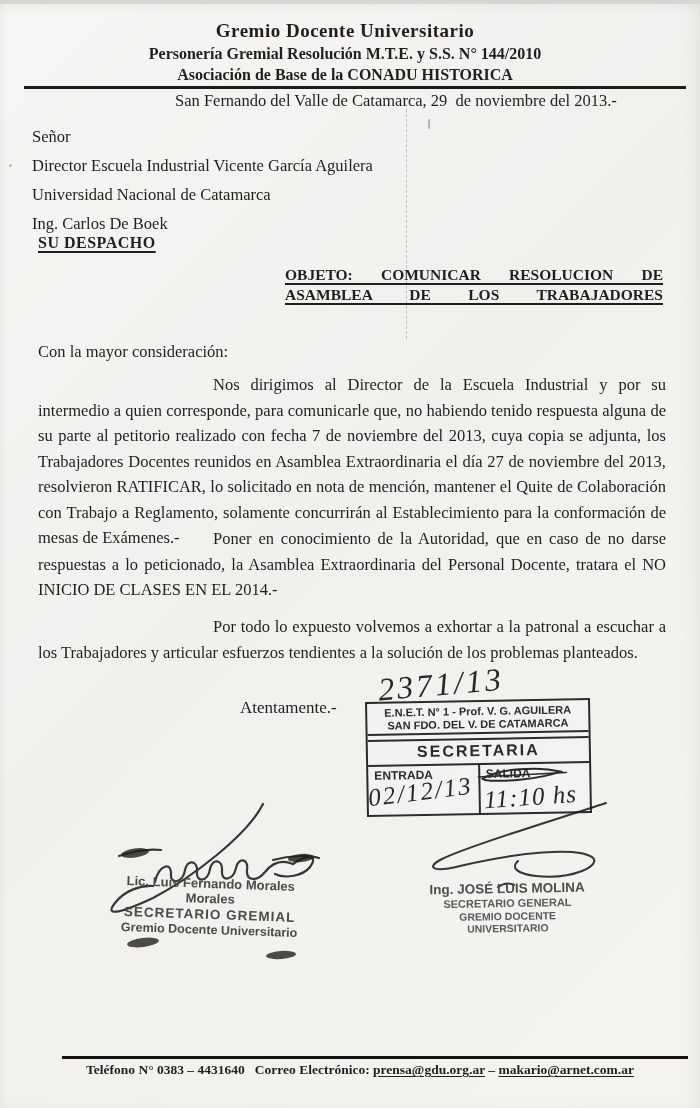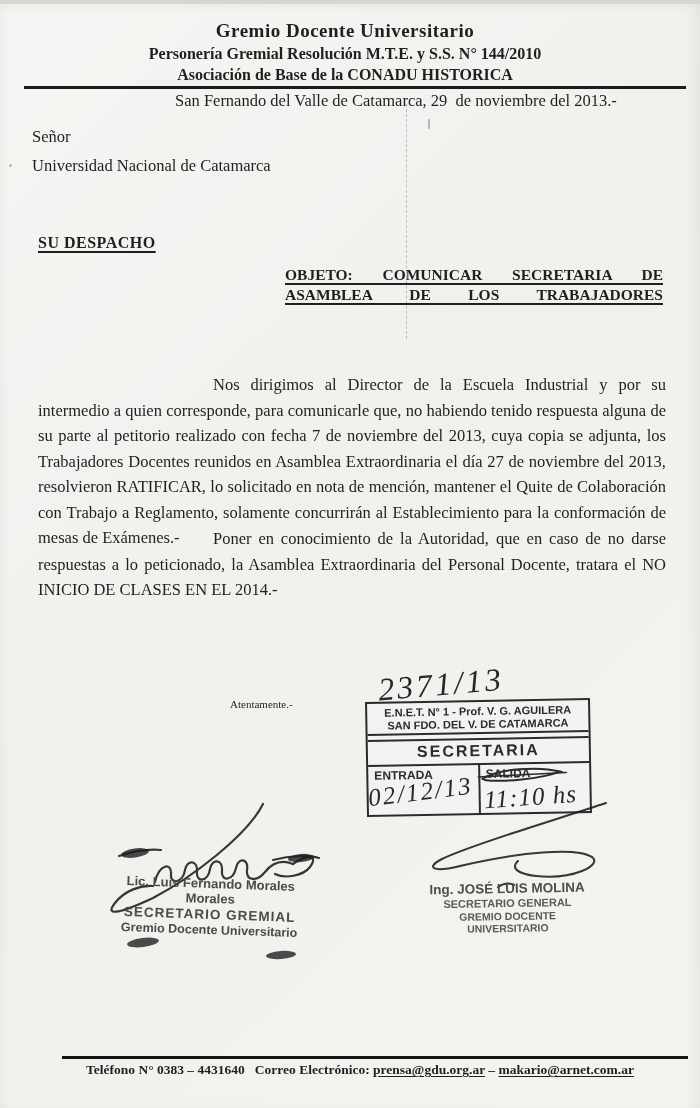--- a/index.html
+++ b/index.html
@@ -26,21 +26,21 @@
   
   .subject{left:285px;top:261px;width:378px;font-size:15.5px;font-weight:bold;line-height:20px;}
   .subject div{text-decoration:underline;text-decoration-thickness:1.5px;text-underline-offset:3px;}
   .just{text-align:justify;text-align-last:justify;}
   
   .salutation{left:38px;top:338px;font-size:16.5px;}
   .para{left:38px;width:628px;font-size:16.5px;line-height:25.5px;text-align:justify;text-indent:175px;margin:0;}
   .p1{top:368px;}
   .p2{top:522px;}
   .p3{top:610px;}
-  .closing{left:230px;top:694px;font-size:11px;}
+  .closing{left:240px;top:694px;font-size:17px;}
   
   .crease{left:406px;top:100px;height:235px;width:0;border-left:1px dashed rgba(90,90,95,0.35);}
   .speck{background:#8f8d89;border-radius:50%;opacity:0.6;}
   
   .stamp{left:366px;top:696px;width:221px;border:2.5px solid #2b2b2b;transform:rotate(-1deg);color:#2b2b2b;font-family:"Liberation Sans",sans-serif;background:rgba(255,255,255,0.12);}
   .stamp-school{font-size:11px;font-weight:bold;text-align:center;line-height:12.5px;padding:3px 1px 2px 1px;border-bottom:2px solid #2b2b2b;}
   .stamp-spacer{height:4px;border-bottom:2px solid #2b2b2b;}
   .stamp-office{font-size:16px;font-weight:bold;text-align:center;letter-spacing:2px;padding:2px 0 3px 0;border-bottom:2px solid #2b2b2b;}
   .stamp-cols{display:flex;height:48px;}
   .stamp-col{flex:1;padding:2px 6px;font-size:12px;font-weight:bold;}
@@ -79,31 +79,35 @@
   </div>
   <div class="abs header-rule"></div>
   <div class="abs date-line">San Fernando del Valle de Catamarca, 29  de noviembre del 2013.-</div>
 
   <div class="abs crease"></div>
   <div class="abs speck" style="left:9px;top:160px;width:3px;height:3px;"></div>
   <div class="abs speck" style="left:428px;top:115px;width:2px;height:10px;border-radius:2px;"></div>
 
   <div class="abs addr">
     <div>Señor</div>
+    <div>Director Escuela Industrial Vicente García Aguilera</div>
     <div>Universidad Nacional de Catamarca</div>
+    <div>Ing. Carlos De Boek</div>
   </div>
   <div class="abs despacho">SU DESPACHO</div>
 
   <div class="abs subject">
-    <div class="just">OBJETO: COMUNICAR SECRETARIA DE</div>
+    <div class="just">OBJETO: COMUNICAR RESOLUCION DE</div>
     <div class="just">ASAMBLEA DE LOS TRABAJADORES</div>
   </div>
 
+  <div class="abs salutation">Con la mayor consideración:</div>
   <p class="abs para p1">Nos dirigimos al Director de la Escuela Industrial y por su intermedio a quien corresponde, para comunicarle que, no habiendo tenido respuesta alguna de su parte al petitorio realizado con fecha 7 de noviembre del 2013, cuya copia se adjunta, los Trabajadores Docentes reunidos en Asamblea Extraordinaria el día 27 de noviembre del 2013, resolvieron RATIFICAR, lo solicitado en nota de mención, mantener el Quite de Colaboración con Trabajo a Reglamento, solamente concurrirán al Establecimiento para la conformación de mesas de Exámenes.-</p>
   <p class="abs para p2">Poner en conocimiento de la Autoridad, que en caso de no darse respuestas a lo peticionado, la Asamblea Extraordinaria del Personal Docente, tratara el NO INICIO DE CLASES EN EL 2014.-</p>
+  <p class="abs para p3">Por todo lo expuesto volvemos a exhortar a la patronal a escuchar a los Trabajadores y articular esfuerzos tendientes a la solución de los problemas planteados.</p>
   <div class="abs closing">Atentamente.-</div>
 
   <div class="abs hand file-no">2371/13</div>
 
   <div class="abs stamp">
     <div class="stamp-school">
       <div>E.N.E.T. N° 1 - Prof. V. G. AGUILERA</div>
       <div>SAN FDO. DEL V. DE CATAMARCA</div>
     </div>
     <div class="stamp-spacer"></div>

